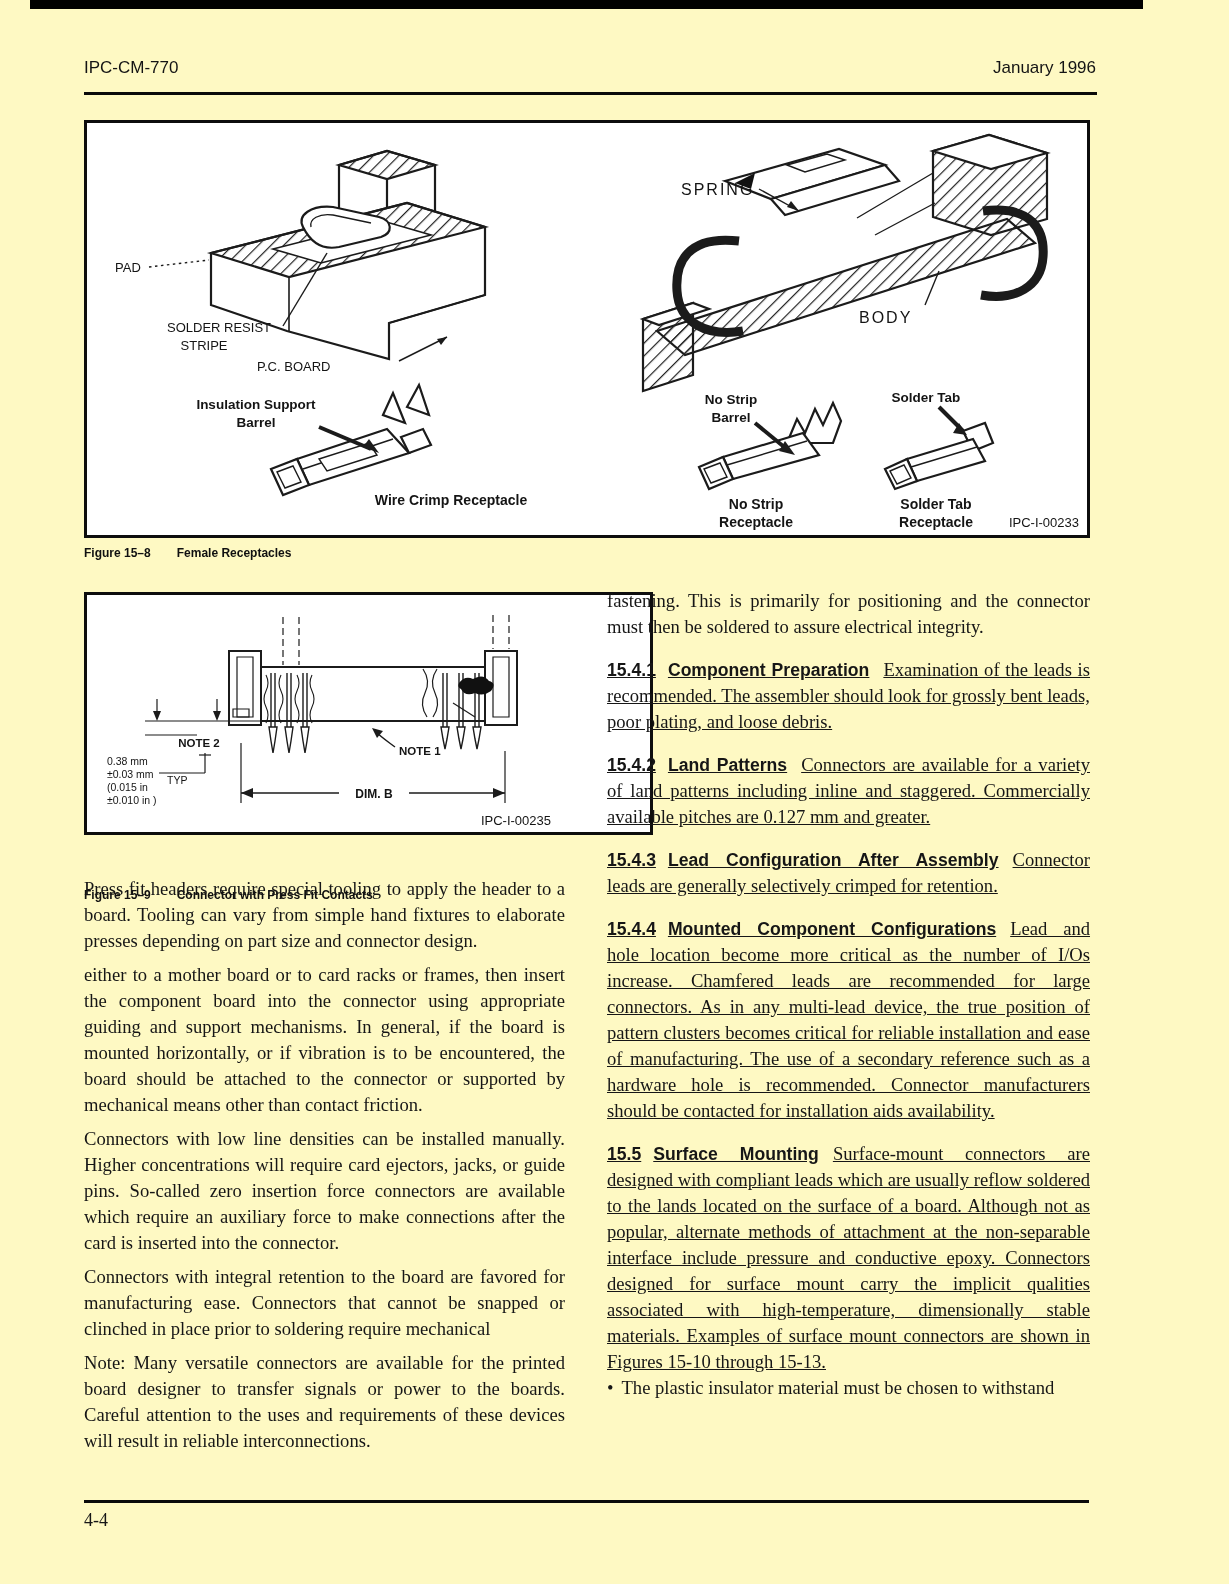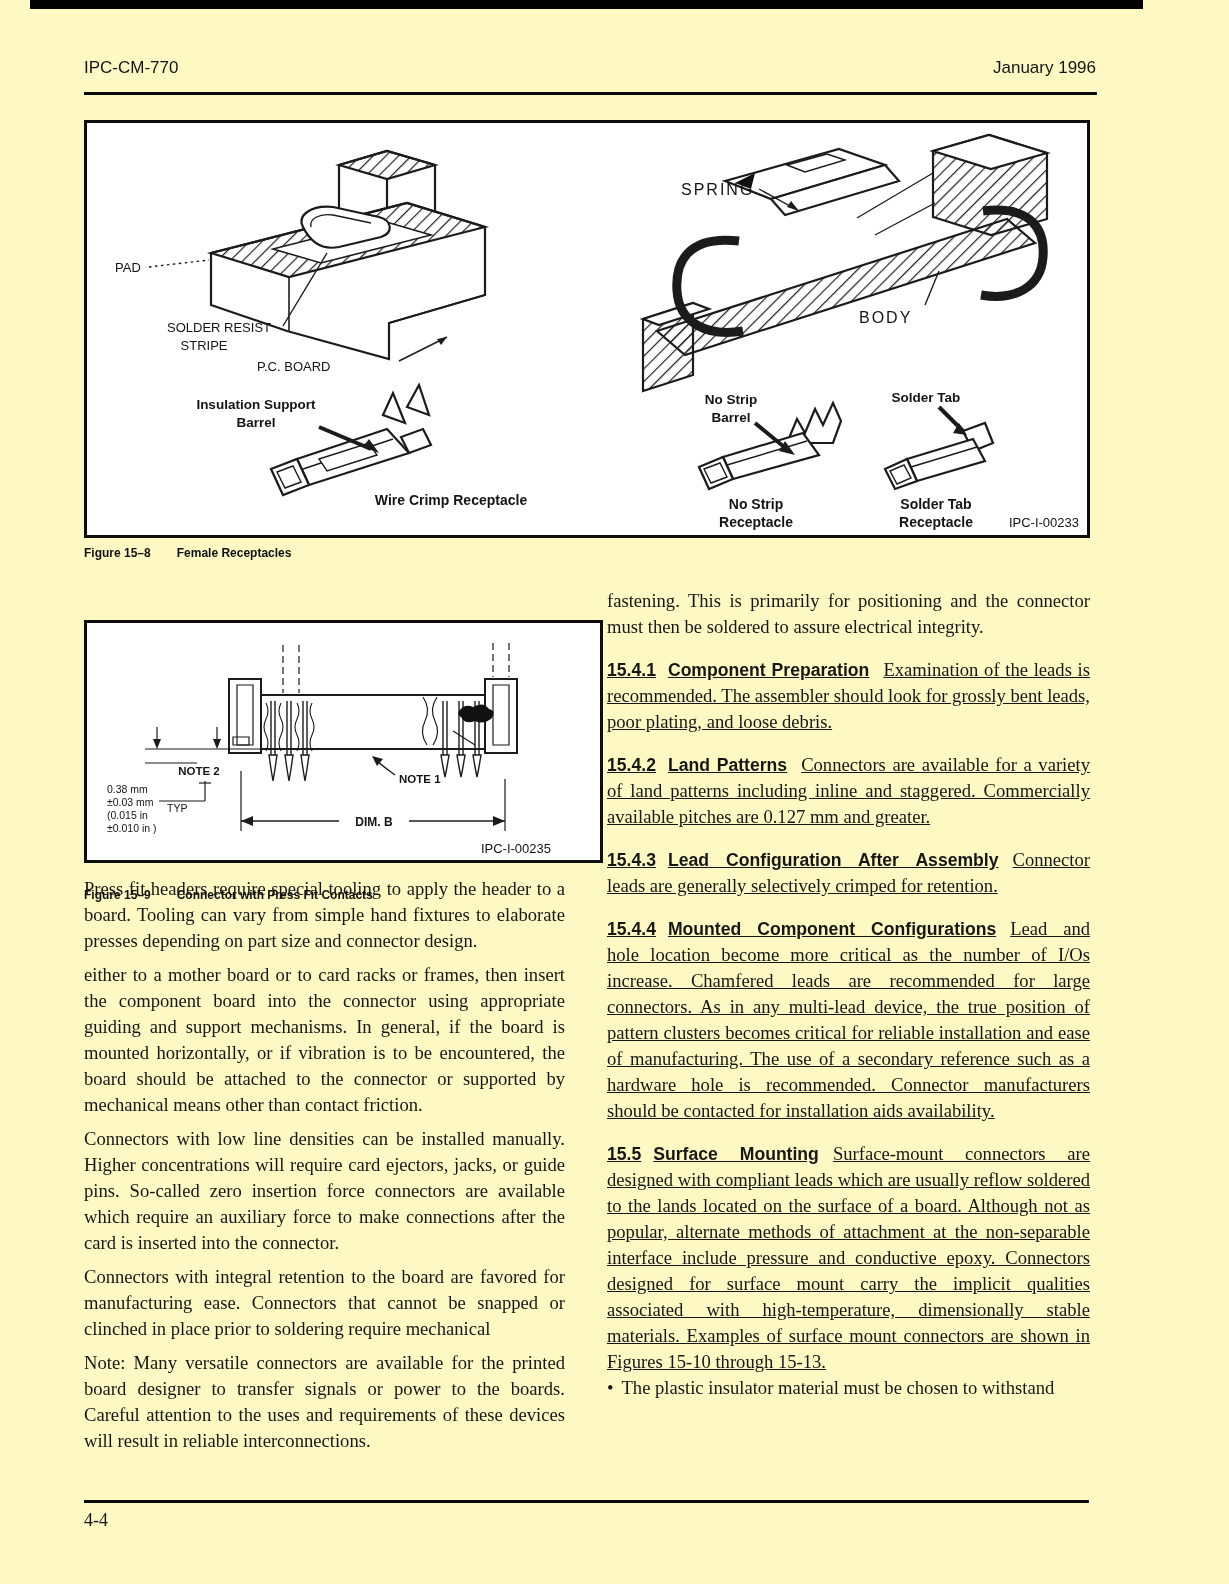--- a/index.html
+++ b/index.html
@@ -13,21 +13,21 @@
     overflow:hidden;
   }
   .topbar{position:absolute;left:30px;top:0;width:1113px;height:9px;background:#000;}
   .hdr{position:absolute;top:58px;font-family:"Liberation Sans",sans-serif;font-size:17px;color:#141414;}
   .hdr-left{left:84px;}
   .hdr-right{right:133px;}
   .hdr-rule{position:absolute;left:84px;top:92px;width:1013px;height:3px;background:#0a0a0a;}
 
   .figbox{position:absolute;background:#fff;border:3px solid #0d0d0d;box-sizing:border-box;}
   .figbox-1{left:84px;top:120px;width:1006px;height:418px;}
-  .figbox-2{left:84px;top:620px;width:519px;height:243px;}
+  .figbox-2{left:84px;top:592px;width:569px;height:243px;}
 
   .figcap{
     position:absolute;left:84px;
     font-family:"Liberation Sans",sans-serif;
     font-weight:bold;font-size:12px;color:#101010;
     white-space:nowrap;
   }
   .figcap .cap-label{margin-right:26px;}
   .figcap-1{top:546px;}
   .figcap-2{top:888px;}

